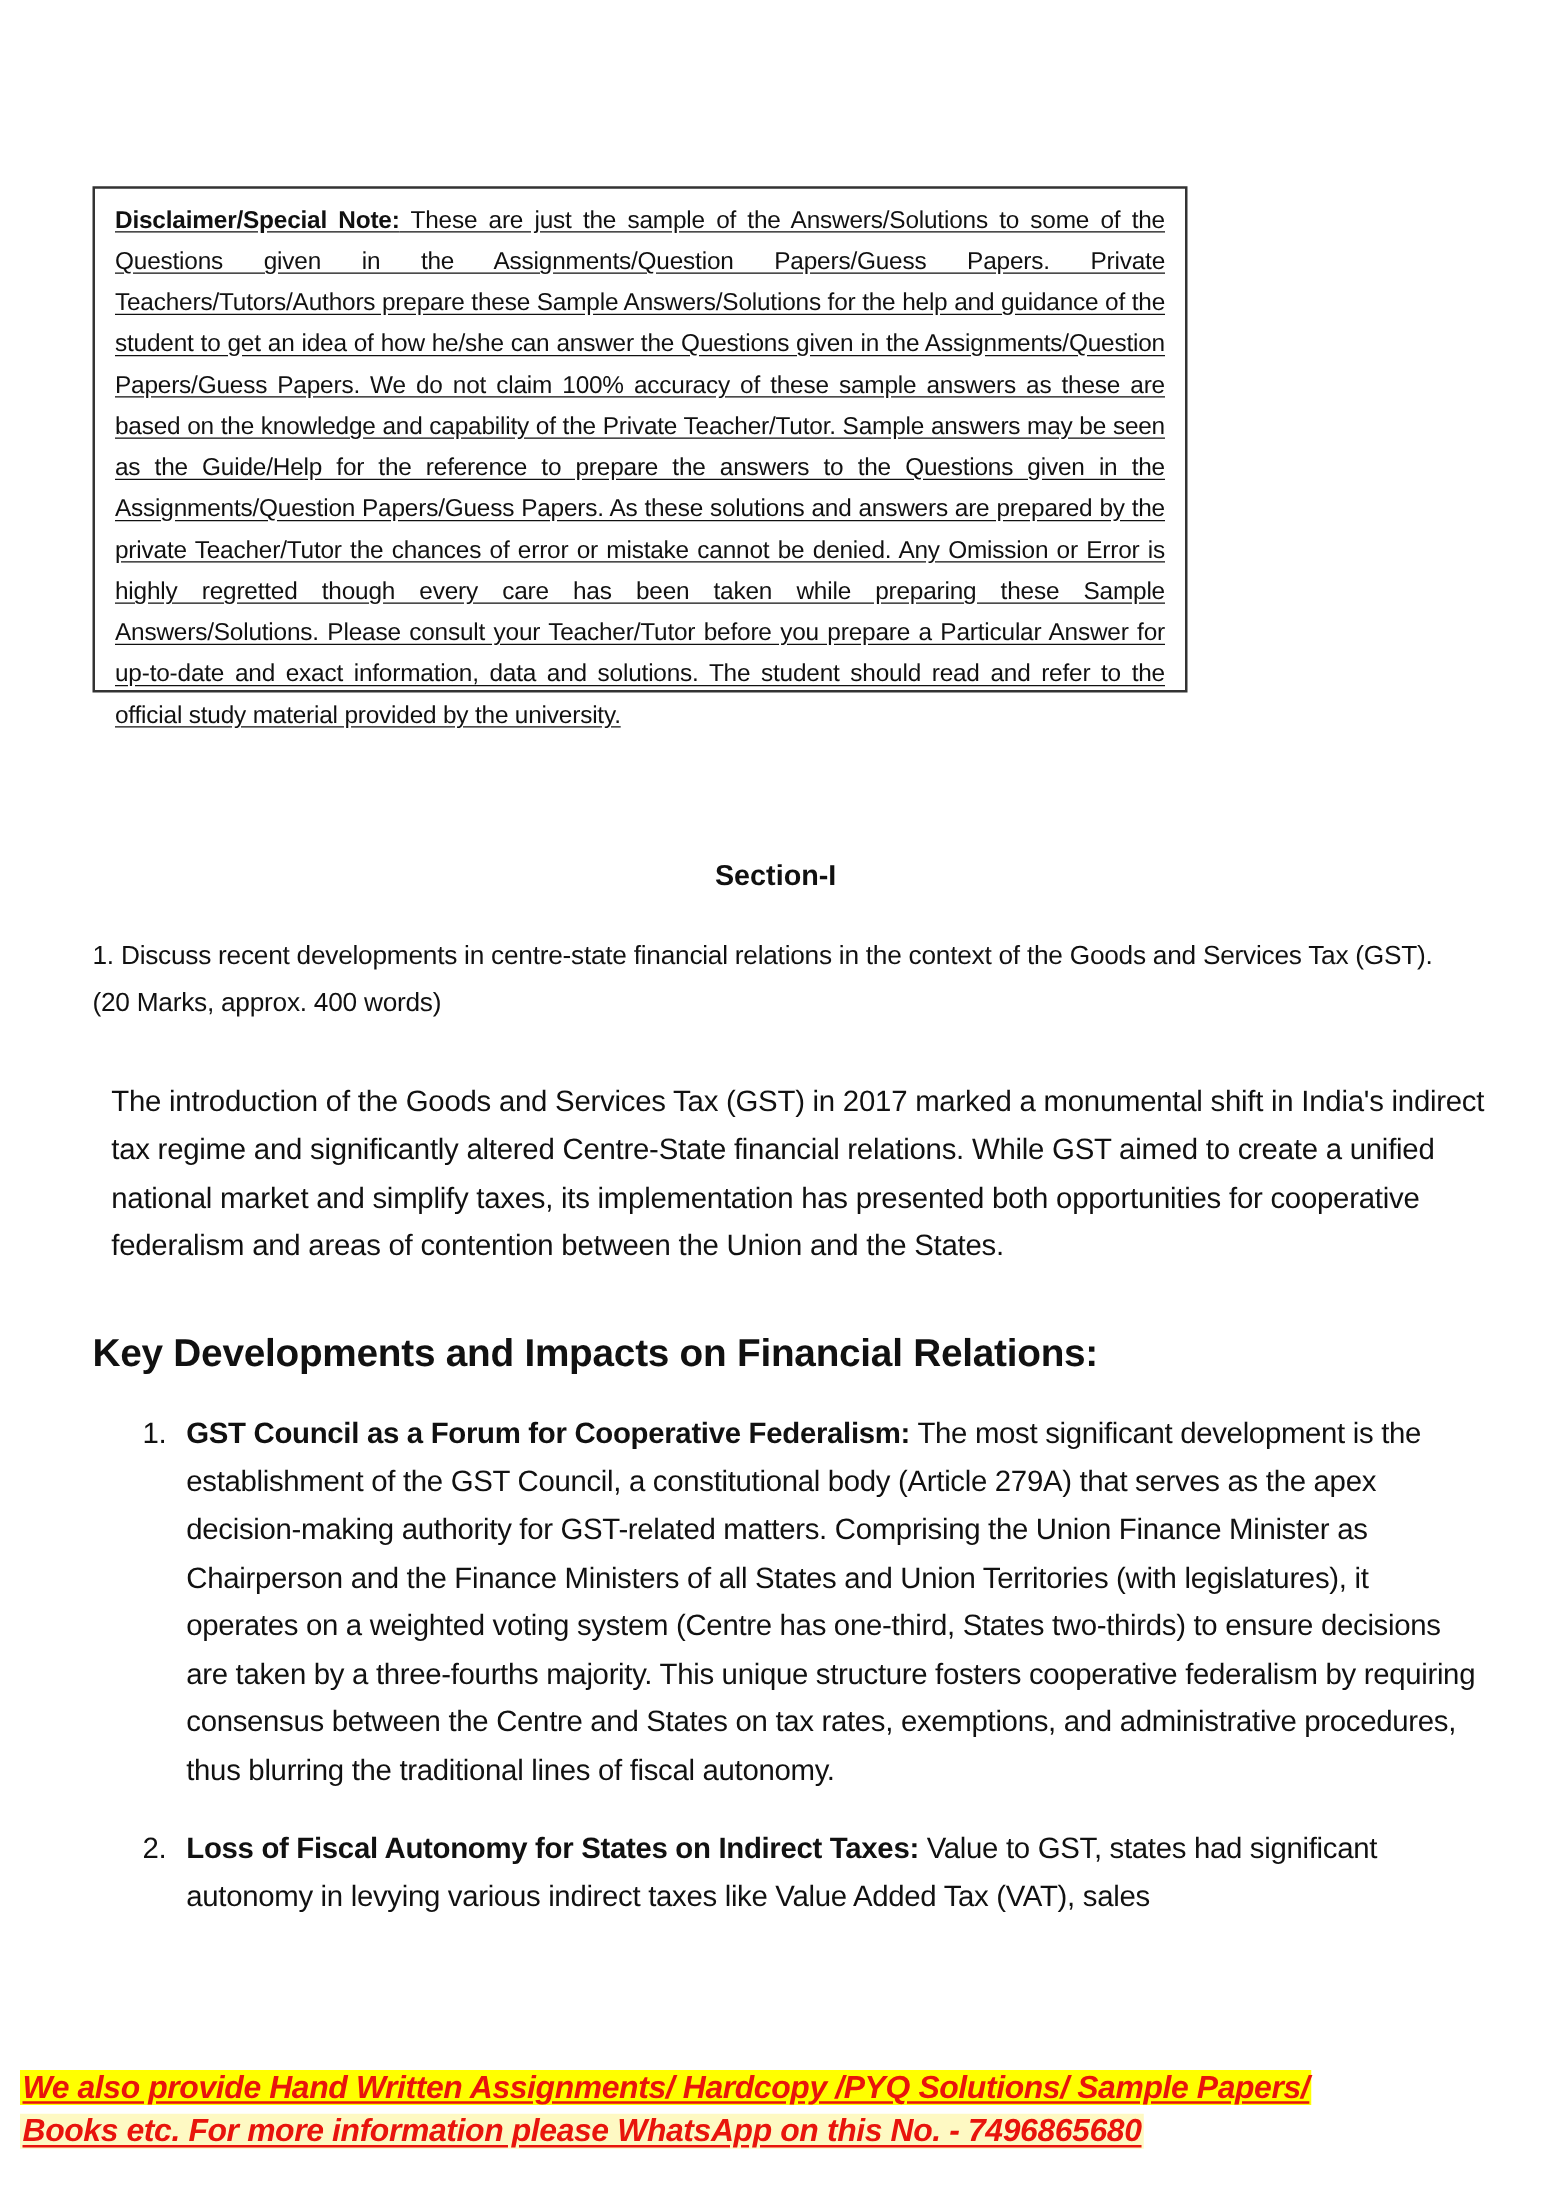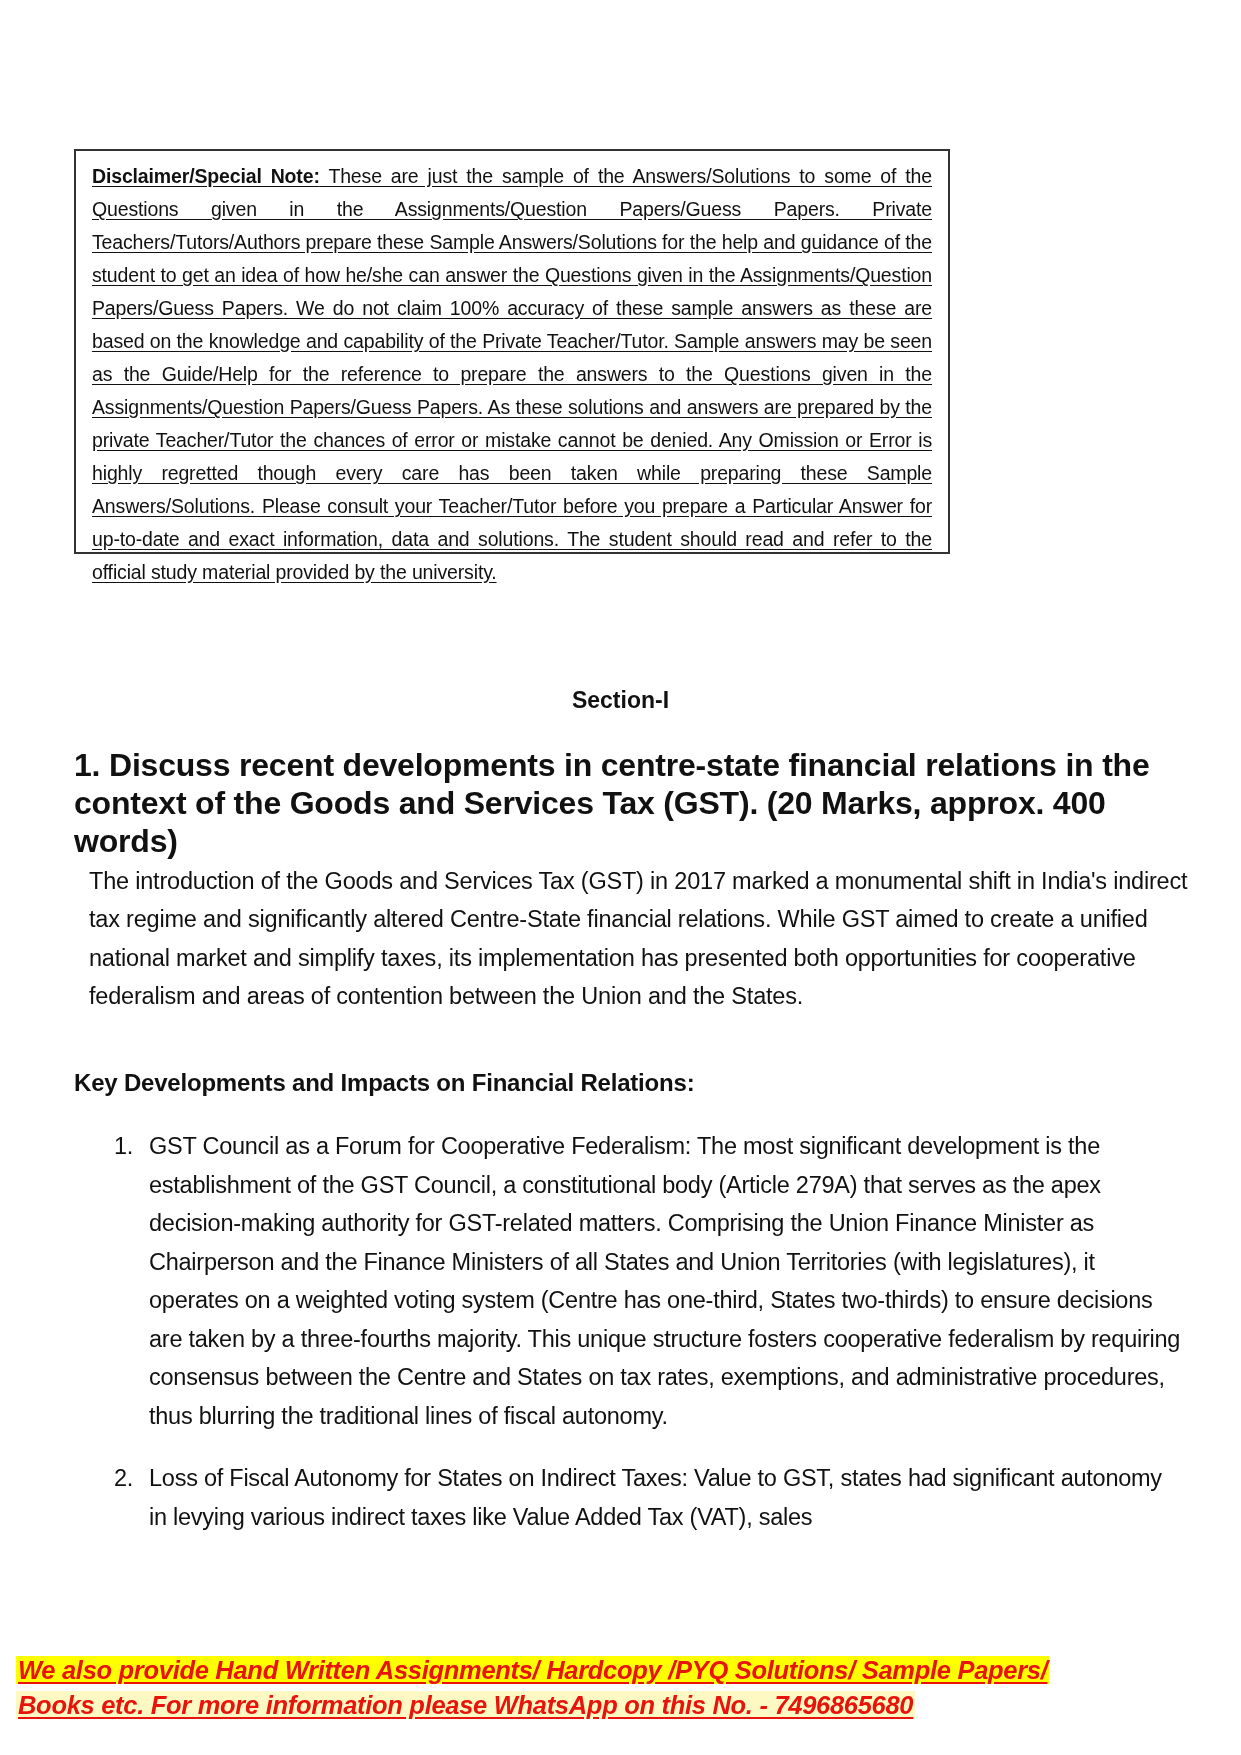--- a/index.html
+++ b/index.html
@@ -17,35 +17,35 @@
     text-decoration: underline; text-underline-offset: 3px; color: #111;
     letter-spacing: -0.15px;
   }
   .disclaimer b { font-weight: bold; }
   .section-title {
     position: absolute; left: 0; width: 1241px; top: 684px; text-align: center;
     font-weight: bold; font-size: 23px; line-height: 32px; margin: 0;
   }
   .question {
     position: absolute; left: 74px; top: 746px; width: 1100px; margin: 0;
-    font-weight: bold; font-size: 32px; line-height: 38px; letter-spacing: -0.2px;
+    font-weight: normal; font-size: 21px; line-height: 38px; letter-spacing: -0.2px;
   }
   .intro {
     position: absolute; left: 74px; top: 847px; width: 1100px; margin: 15px;
     font-size: 23.5px; line-height: 38.3px; letter-spacing: -0.2px;
   }
   .key-heading {
     position: absolute; left: 74px; top: 1064px; width: 1100px; margin: 0;
-    font-weight: bold; font-size: 24px; line-height: 38px; letter-spacing: -0.2px;
+    font-weight: bold; font-size: 31px; line-height: 38px; letter-spacing: -0.2px;
   }
   .list { position: absolute; left: 74px; top: 1127px; width: 1110px; margin: 0; padding: 0; list-style: none; }
   .list li { position: relative; padding-left: 75px; font-size: 23.5px; line-height: 38.5px; letter-spacing: -0.25px; }
   .list li + li { margin-top: 24px; }
   .list .num { position: absolute; left: 40px; top: 0; }
-  .list b { font-weight: normal; }
+  .list b { font-weight: bold; }
   .footer {
     position: absolute; left: 0; width: 1241px; top: 1653px; text-align: left; margin: 0;
     font-size: 25.5px; line-height: 35px; font-weight: bold; font-style: italic;
     color: #e8140c; letter-spacing: -0.3px; padding-left: 16px;
   }
   .footer span {
     background: #ffff00; text-decoration: underline; text-decoration-color: #e8140c;
     text-underline-offset: 3px; padding: 0 2px;
   }
 </style>

